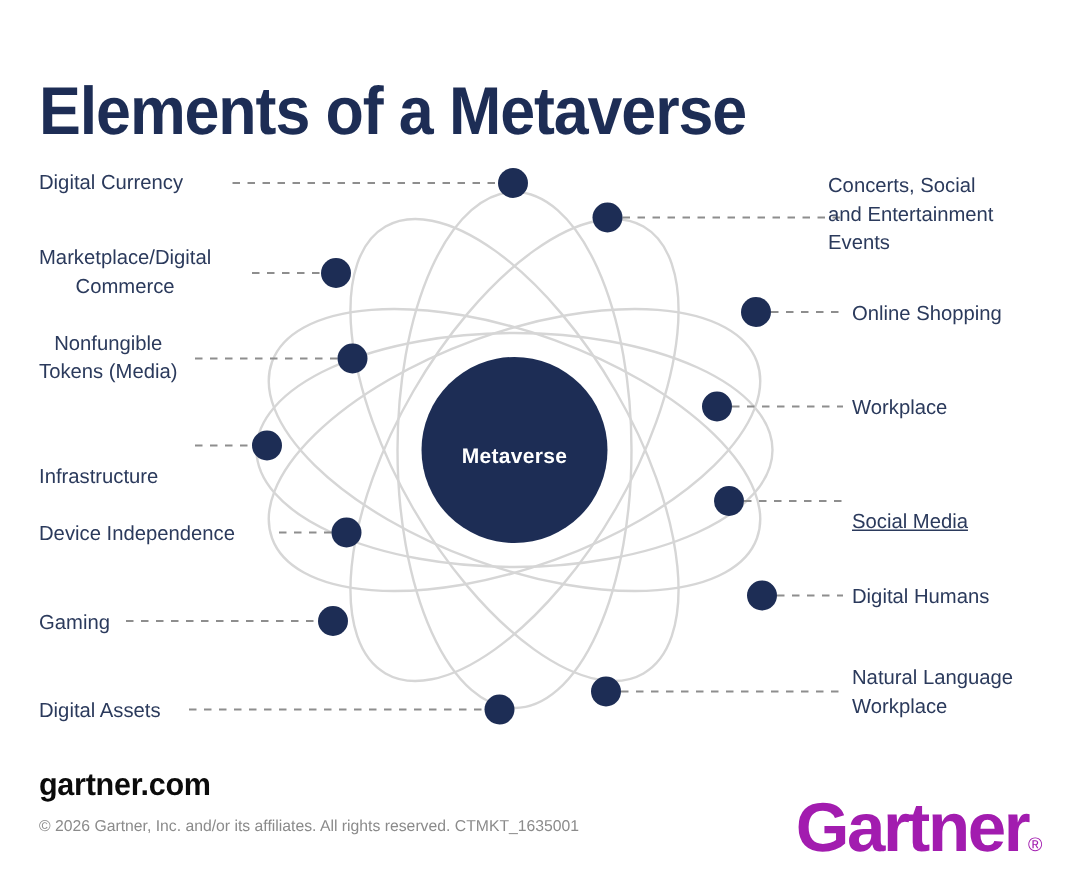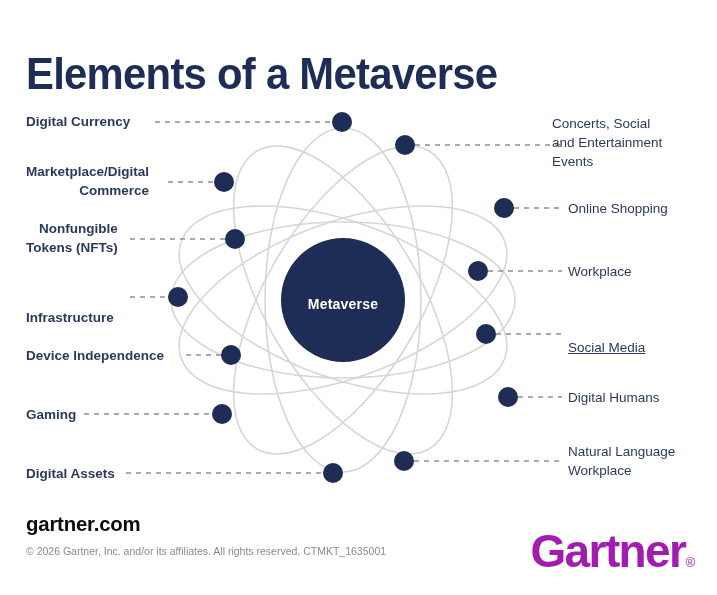--- a/index.html
+++ b/index.html
@@ -44,21 +44,21 @@
     top: 0;
   }
 
   .node-label {
     position: absolute;
     font-size: 13.5px;
     line-height: 19px;
     color: #2b3a5c;
     white-space: pre-line;
   }
-  .label-left  { text-align: right; font-weight: bold; }
+  .label-left  { text-align: center; }
   .label-right { text-align: left; }
 
   .hub-text {
     font-size: 14px;
     font-weight: 700;
     fill: #ffffff;
     font-family: "Liberation Sans", sans-serif;
     letter-spacing: 0.2px;
   }
 
@@ -158,21 +158,21 @@
         <circle cx="508" cy="305" r="10" fill="#1d2d55"></circle>
         <circle cx="404" cy="369" r="10" fill="#1d2d55"></circle>
       </g>
   </svg>
 
   <div>
       <div class="node-label label-left" style="left: 26px; top: 20px;">Digital Currency</div>
       <div class="node-label label-left" style="left: 26px; top: 70px;">Marketplace/Digital
 Commerce</div>
       <div class="node-label label-left" style="left: 26px; top: 127px;">Nonfungible
-Tokens (NFTs)</div>
+Tokens (Media)</div>
       <div class="node-label label-left" style="left: 26px; top: 196px; margin-top: 20px;">Infrastructure</div>
       <div class="node-label label-left" style="left: 26px; top: 254px;">Device Independence</div>
       <div class="node-label label-left" style="left: 26px; top: 313px;">Gaming</div>
       <div class="node-label label-left" style="left: 26px; top: 372px;">Digital Assets</div>
       <div class="node-label label-right" style="left: 552px; top: 22px;">Concerts, Social
 and Entertainment
 Events</div>
       <div class="node-label label-right" style="left: 568px; top: 107px;">Online Shopping</div>
       <div class="node-label label-right" style="left: 568px; top: 170px;">Workplace</div>
       <div class="node-label label-right" style="left: 568px; top: 246px; text-decoration: underline;">Social Media</div>

